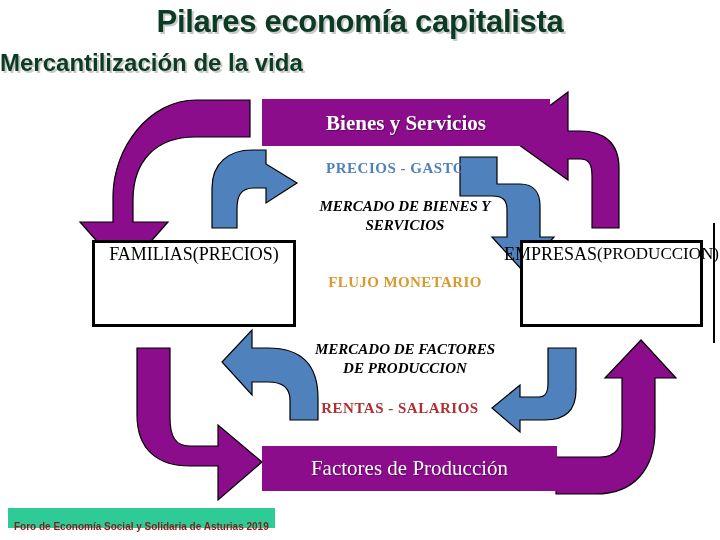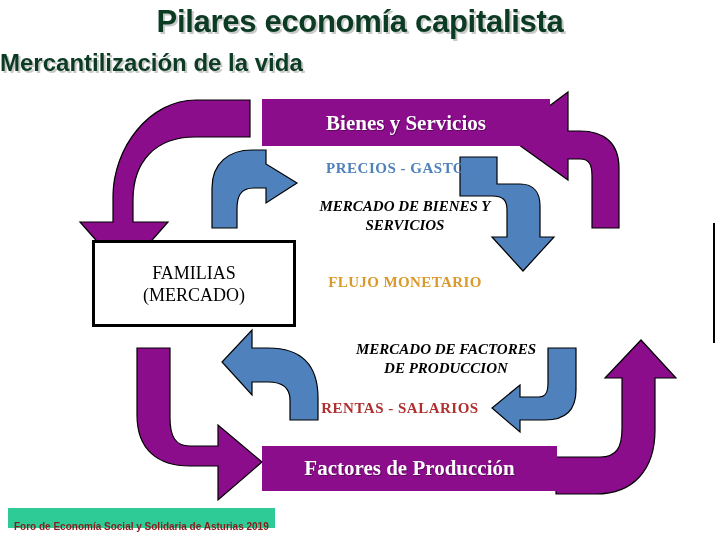--- a/index.html
+++ b/index.html
@@ -72,42 +72,41 @@
     text-shadow: 1px 1px 0 rgba(0,0,0,0.35);
   }
   #box-factores {
     left: 262px;
     top: 446px;
     width: 295px;
     height: 45px;
   }
   #box-factores .line1 {
     font-size: 21px;
-    font-weight: bold;
+    font-weight: normal;
     line-height: 23px;
     text-shadow: 1px 1px 0 rgba(0,0,0,0.35);
   }
   #box-factores .line2 {
     font-size: 14px;
     font-weight: bold;
     font-style: italic;
     line-height: 17px;
     text-shadow: 1px 1px 0 rgba(0,0,0,0.35);
   }
 
   
   .agent-box {
     position: absolute;
     border: 3px solid #000000;
     background: #ffffff;
     box-sizing: border-box;
     display: flex;
-    flex-direction: column;
     justify-content: center;
-    align-items: center;
+    align-items: flex-start;
     text-align: center;
     color: #000000;
     font-size: 18px;
     line-height: 22px;
   }
   #box-familias {
     left: 92px;
     top: 240px;
     width: 204px;
     height: 87px;
@@ -177,21 +176,20 @@
   #label-mercado-factores {
     left: 310px;
     top: 340px;
     width: 190px;
     color: #000000;
     font-style: italic;
     font-weight: bold;
     font-size: 15px;
     line-height: 19px;
     white-space: normal;
-    margin-left: 41px;
   }
 
   
   #footer-badge {
     position: absolute;
     left: 8px;
     top: 508px;
     height: 17px;
     background: #2FCB97;
     color: #8B1A1A;
@@ -253,23 +251,27 @@
   <div class="purple-box" id="box-bienes">
     <div class="line1">Bienes y Servicios</div>
   </div>
 
   <div class="purple-box" id="box-factores">
     <div class="line1">Factores de Producción</div>
   </div>
 
   <div class="agent-box" id="box-familias">
     <div class="line1">FAMILIAS</div>
-    <div class="line2">(MERCADO)</div>
-  </div>
-
+    <div class="line2">(PRECIOS)</div>
+  </div>
+
+  <div class="agent-box" id="box-empresas">
+    <div class="line1">EMPRESAS</div>
+    <div class="line2">(PRODUCCION)</div>
+  </div>
 
   <div id="right-edge-rule"></div>
 
   <div class="flow-label" id="label-precios">PRECIOS - GASTOS</div>
   <div class="flow-label" id="label-mercado-bienes">MERCADO DE BIENES Y SERVICIOS</div>
   <div class="flow-label" id="label-flujo">FLUJO MONETARIO</div>
   <div class="flow-label" id="label-mercado-factores">MERCADO DE FACTORES DE PRODUCCION</div>
   <div class="flow-label" id="label-rentas">RENTAS - SALARIOS</div>
 
   <div id="footer-badge">Foro de Economía Social y Solidaria de Asturias 2019</div>

